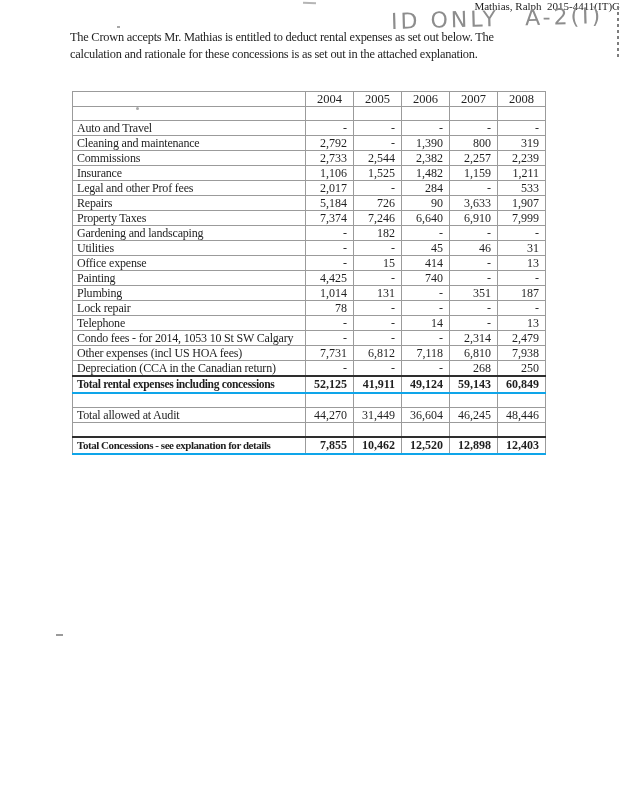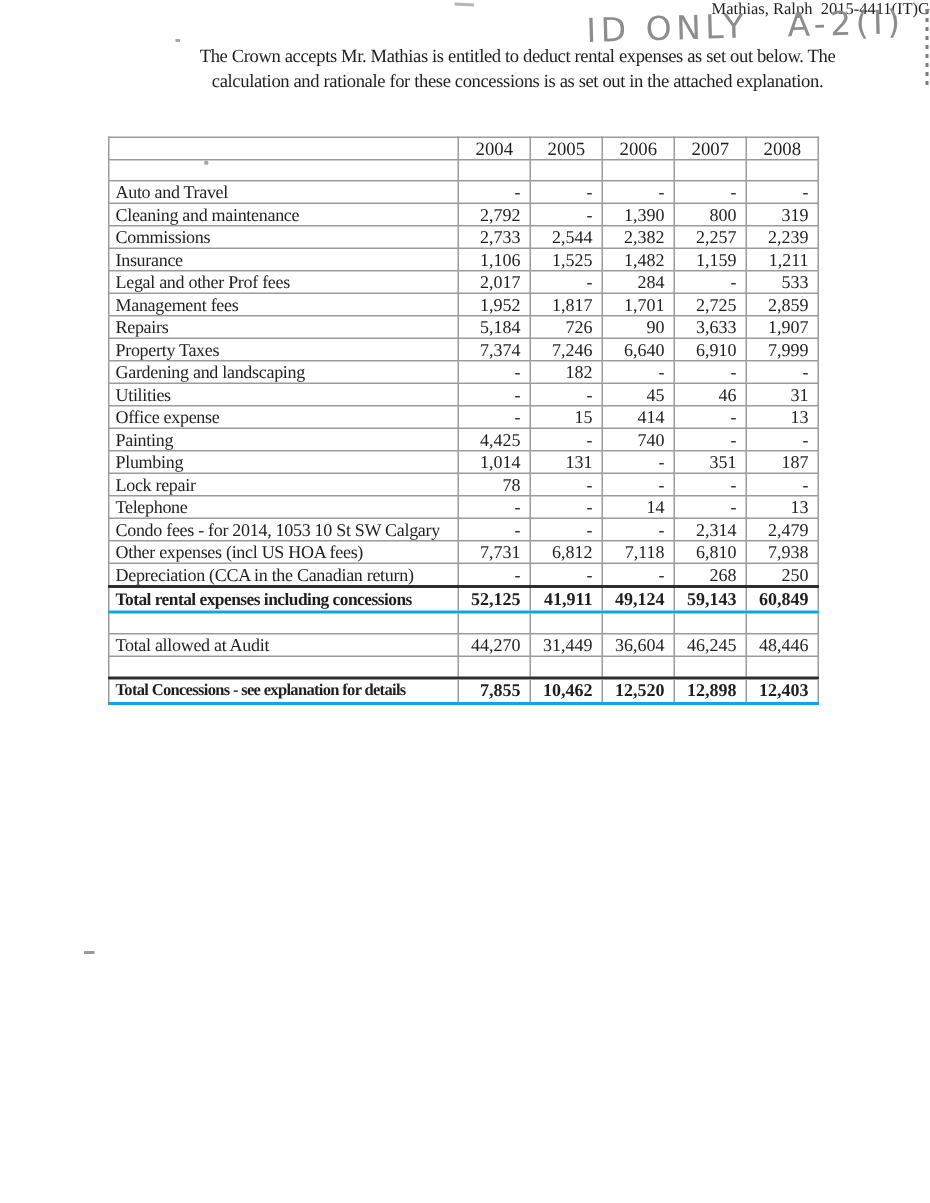--- a/index.html
+++ b/index.html
@@ -52,21 +52,21 @@
     white-space:pre-wrap;
   }
 
   
   .intro{
     margin:17px 0 0 70px;
     font-size:12.4px;
     letter-spacing:-0.25px;
     line-height:17px;
   }
-  .intro div{white-space:pre;text-align:center;}
+  .intro div{white-space:pre;}
 
   
   table.expenses{
     margin:28px 0 0 72px;
     border-collapse:collapse;
     table-layout:fixed;
     width:474px;
     font-size:12px;
   }
   table.expenses{border:1px solid #828282;}
@@ -189,28 +189,20 @@
         </tr>
         <tr class="row-item">
           <td class="label">Legal and other Prof fees</td>
           <td class="num">2,017</td>
           <td class="num">-</td>
           <td class="num">284</td>
           <td class="num">-</td>
           <td class="num">533</td>
         </tr>
         <tr class="row-item">
-          <td class="label">Management fees</td>
-          <td class="num">1,952</td>
-          <td class="num">1,817</td>
-          <td class="num">1,701</td>
-          <td class="num">2,725</td>
-          <td class="num">2,859</td>
-        </tr>
-        <tr class="row-item">
           <td class="label">Repairs</td>
           <td class="num">5,184</td>
           <td class="num">726</td>
           <td class="num">90</td>
           <td class="num">3,633</td>
           <td class="num">1,907</td>
         </tr>
         <tr class="row-item">
           <td class="label">Property Taxes</td>
           <td class="num">7,374</td>

